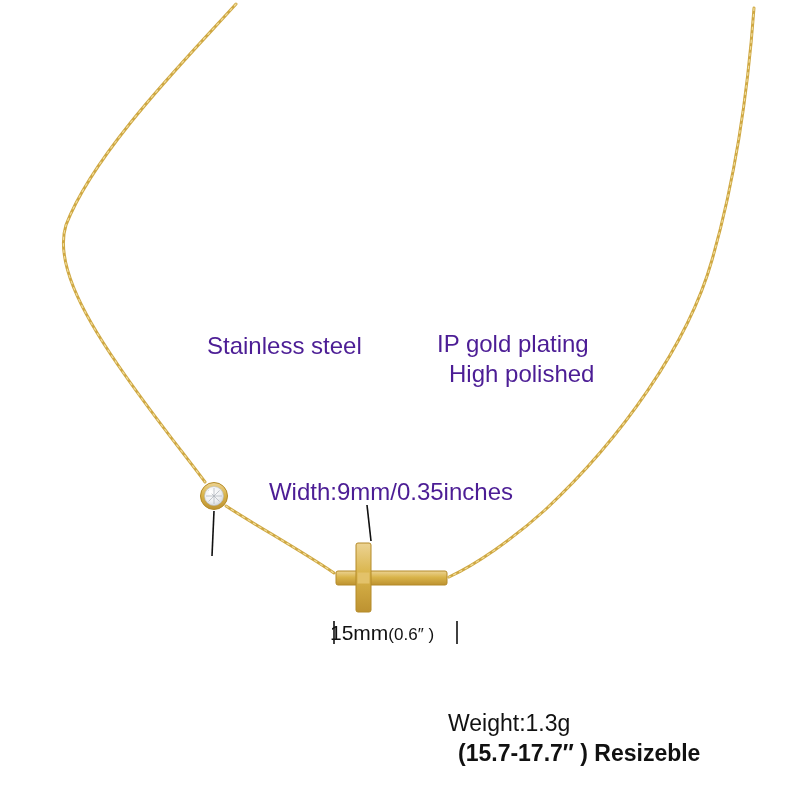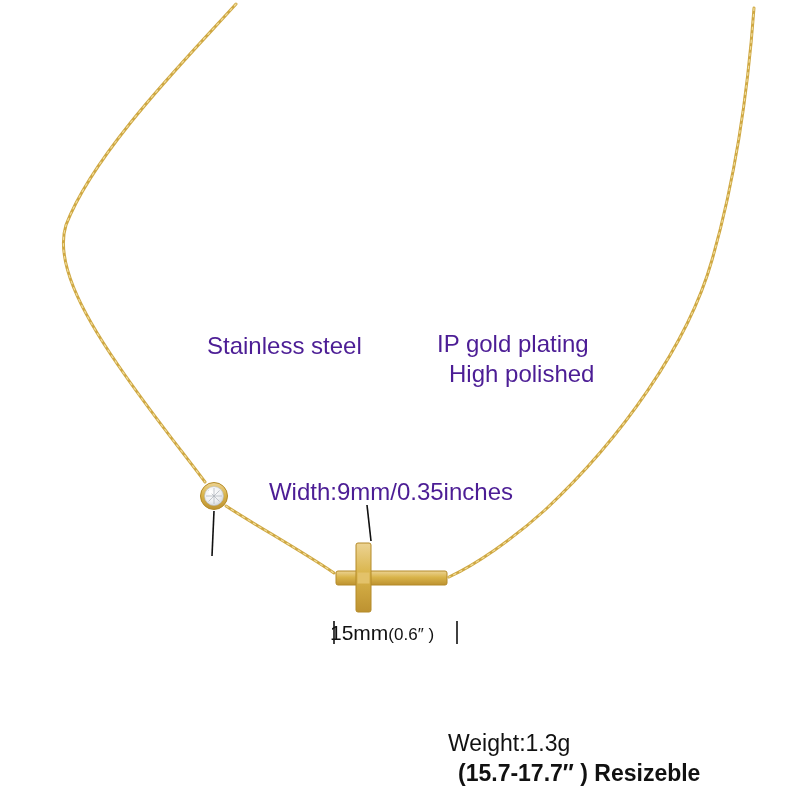--- a/index.html
+++ b/index.html
@@ -27,21 +27,21 @@
   .label.center { text-align: right; }
   .size-label {
     position: absolute;
     left: 330px; top: 620px;
     width: 130px;
     font-size: 21px;
     line-height: 26px;
     white-space: nowrap;
   }
   .size-label .unit { font-size: 17px; }
-  .specs { position: absolute; left: 448px; top: 728px; font-size: 23px; line-height: 30px; }
+  .specs { position: absolute; left: 448px; top: 708px; font-size: 23px; line-height: 30px; }
   .specs .resize-line { padding-left: 10px; font-weight: bold; }
 </style>
 </head>
 <body>
 
 <div class="canvas">
 
   <svg class="art" viewBox="0 0 800 800" aria-hidden="true">
     <defs>
       <linearGradient id="goldGrad" x1="0" y1="0" x2="0" y2="1">

